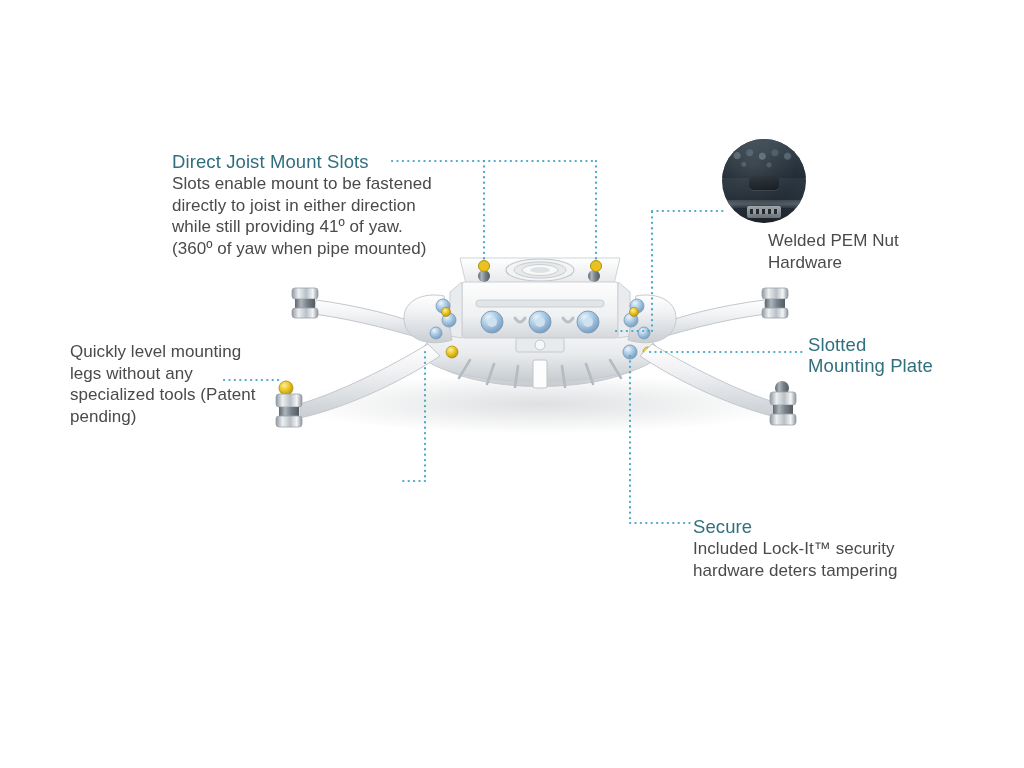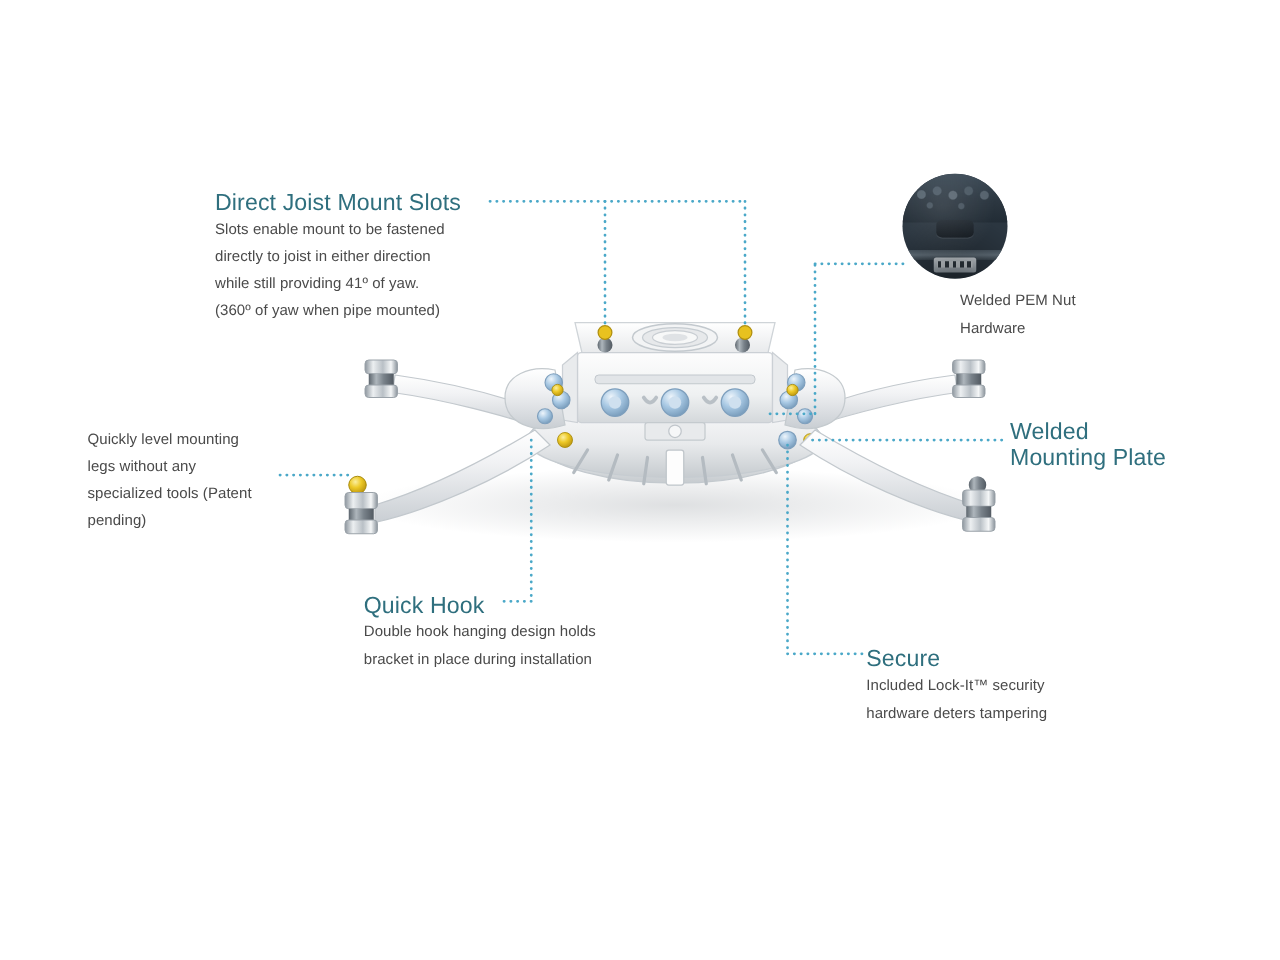--- a/index.html
+++ b/index.html
@@ -30,21 +30,21 @@
   }
   .callout .head {
     color: #2f6f7e;
     font-size: 18.5px;
     line-height: 21px;
     letter-spacing: 0.1px;
     white-space: pre-line;
   }
   .callout .body {
     color: #4a4a4a;
-    font-size: 12px;
+    font-size: 17px;
     line-height: 21.5px;
     letter-spacing: 0.05px;
     white-space: pre-line;
     margin-top: 1px;
   }
 
   #callout-joist      { left: 172px; top: 151px; width: 320px; }
   #callout-barrels    { left: 70px;  top: 340px; width: 225px; }
   #callout-quickhook  { left: 291px; top: 473px; width: 320px; }
   #callout-pem        { left: 724px; top: 229px; width: 200px; margin-left: 44px; }
@@ -334,33 +334,28 @@
 (360º of yaw when pipe mounted)</div>
   </div>
 
   <div class="callout" id="callout-barrels">
     <div class="body">Quickly level mounting
 legs without any
 specialized tools (Patent
 pending)</div>
   </div>
 
-  <div class="callout" id="callout-quickhook">
-    <div class="head">Quick Hook</div>
-    <div class="body">Double hook hanging design holds
-bracket in place during installation</div>
-  </div>
 
   <div class="callout" id="callout-pem">
     <div class="body">Welded PEM Nut
 Hardware</div>
   </div>
 
   <div class="callout" id="callout-slotted">
-    <div class="head">Welded
+    <div class="head">Slotted
 Mounting Plate</div>
   </div>
 
   <div class="callout" id="callout-secure">
     <div class="head">Secure</div>
     <div class="body">Included Lock-It™ security
 hardware deters tampering</div>
   </div>
 
 </div>

